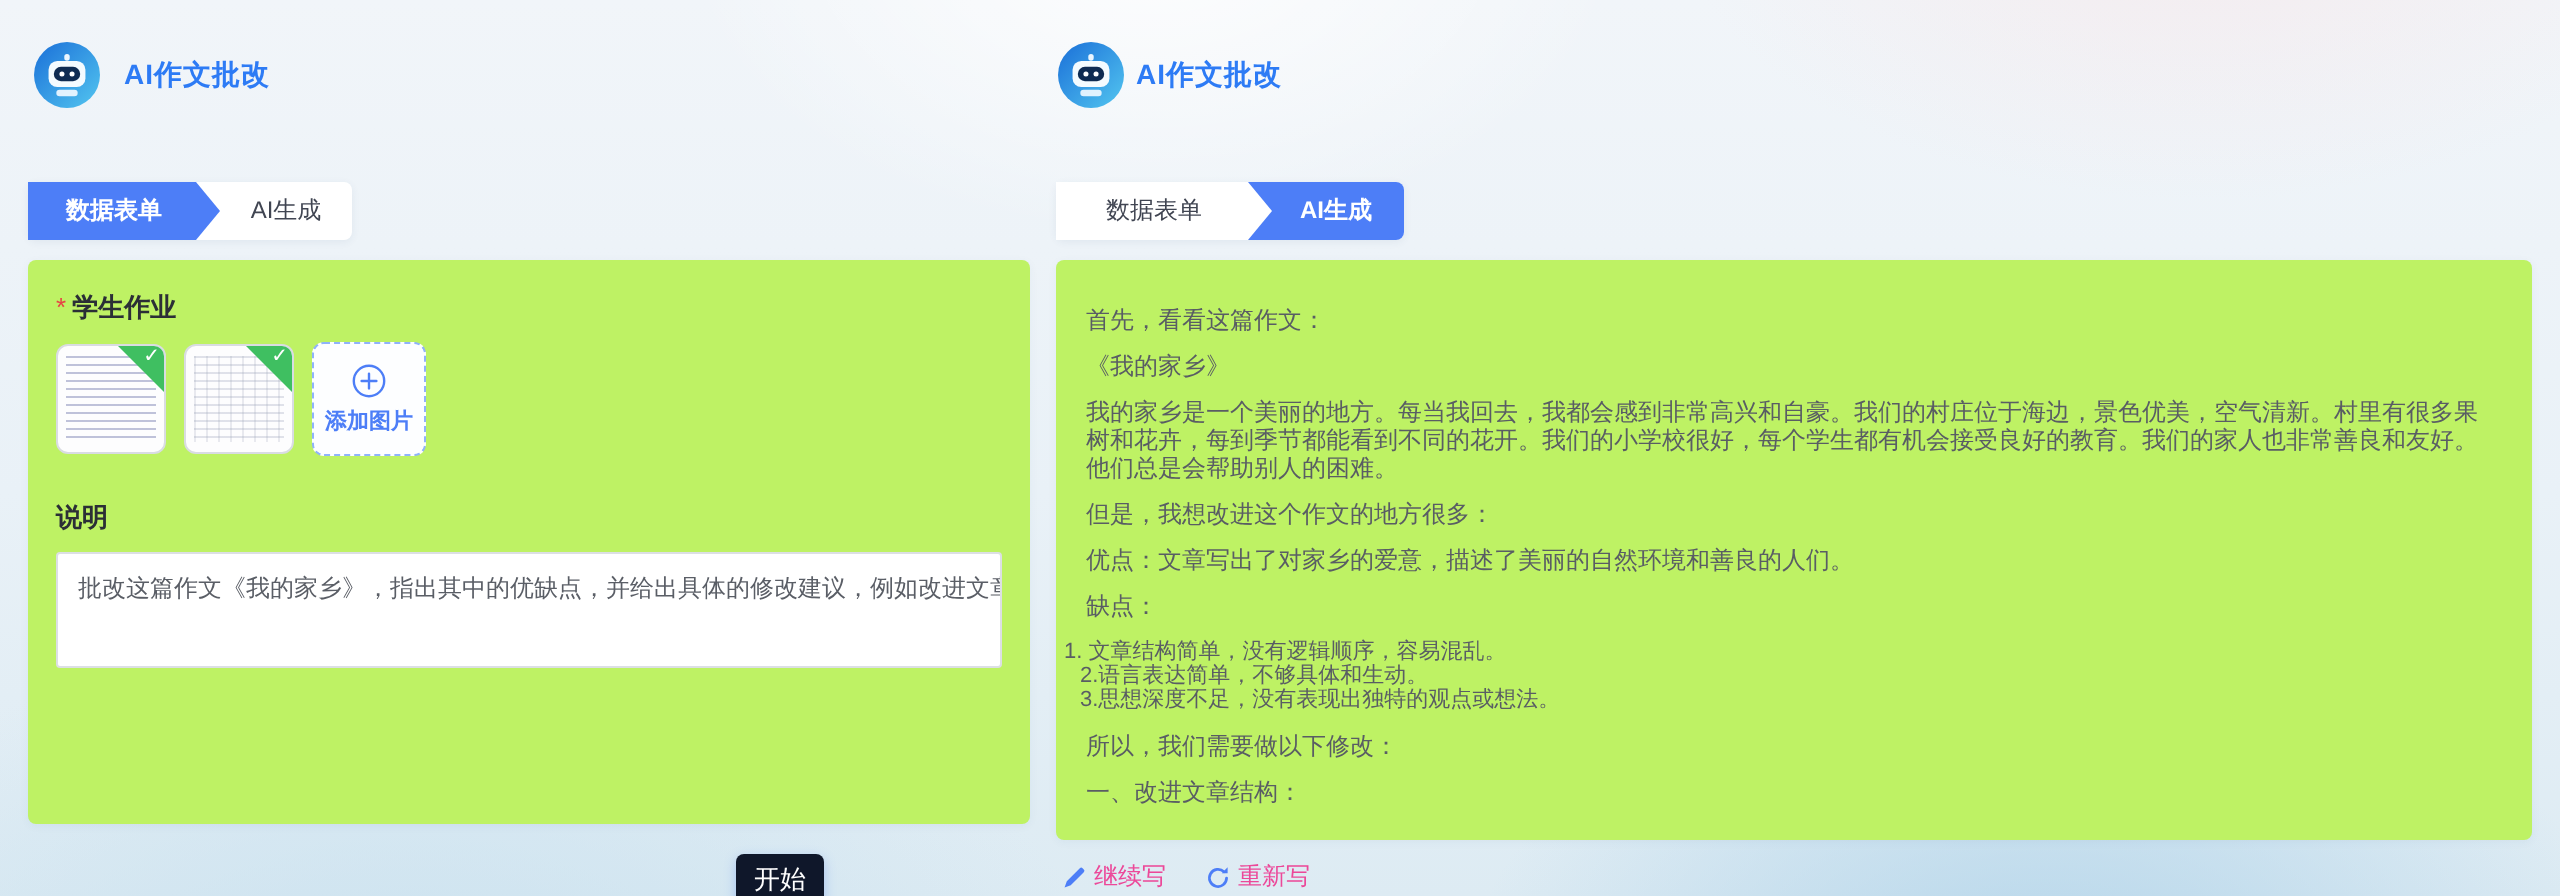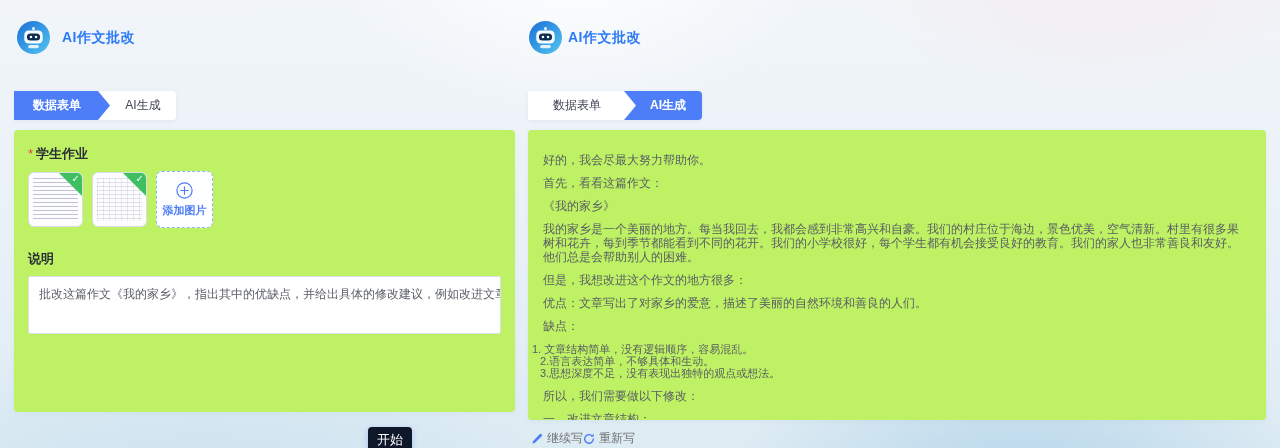--- a/index.html
+++ b/index.html
@@ -68,22 +68,22 @@
                 padding: 9px 10px; white-space: pre; overflow: hidden; outline: none; }
   .start-btn { position: absolute; left: 368px; top: 412px; width: 44px; height: 26px; border: none;
                background: #0f172a; color: #fff; font-size: 13px; border-radius: 4px; cursor: pointer;
                box-shadow: 0 2px 6px rgba(77,126,247,.35);
                font-family: Liberation Serif, serif; }
 
   
   .out p { font-size: 12px; color: #595d64; line-height: 14px; margin: 0 0 9px; }
   .olist { margin: 10px 0 10px -11px; font-size: 11px; color: #595d64; line-height: 12px; }
   .oline + .oline { padding-left: 8px; }
-  .actions { position: absolute; left: 531px; top: 415px; display: flex; gap: 0;
-             font-size: 12px; color: #737373; }
+  .actions { position: absolute; left: 531px; top: 415px; display: flex; gap: 20px;
+             font-size: 12px; color: #ec4899; }
   .action { display: flex; align-items: center; gap: 4px; cursor: pointer; }
   .action svg { display: block; }
 </style>
 </head>
 <body>
 
 <div class="canvas">
 
   <svg class="bot-icon bot-l" viewBox="0 0 34 34">
     <defs>
@@ -152,21 +152,20 @@
     <rect x="11.5" y="24.6" width="11" height="3.4" rx="1.7" fill="#eaf6ff" opacity=".95"></rect>
   </svg>
   <div class="app-title title-r">AI作文批改</div>
 
   <div class="steps steps-r">
     <div class="step step-white-arrow">数据表单</div>
     <div class="step step-active-rect">AI生成</div>
   </div>
 
   <div class="card card-right out">
-    <p>好的，我会尽最大努力帮助你。</p>
     <p>首先，看看这篇作文：</p>
     <p>《我的家乡》</p>
     <p>我的家乡是一个美丽的地方。每当我回去，我都会感到非常高兴和自豪。我们的村庄位于海边，景色优美，空气清新。村里有很多果树和花卉，每到季节都能看到不同的花开。我们的小学校很好，每个学生都有机会接受良好的教育。我们的家人也非常善良和友好。他们总是会帮助别人的困难。</p>
     <p>但是，我想改进这个作文的地方很多：</p>
     <p>优点：文章写出了对家乡的爱意，描述了美丽的自然环境和善良的人们。</p>
     <p>缺点：</p>
     <div class="olist">
       <div class="oline">1. 文章结构简单，没有逻辑顺序，容易混乱。</div>
       <div class="oline">2.语言表达简单，不够具体和生动。</div>
       <div class="oline">3.思想深度不足，没有表现出独特的观点或想法。</div>

